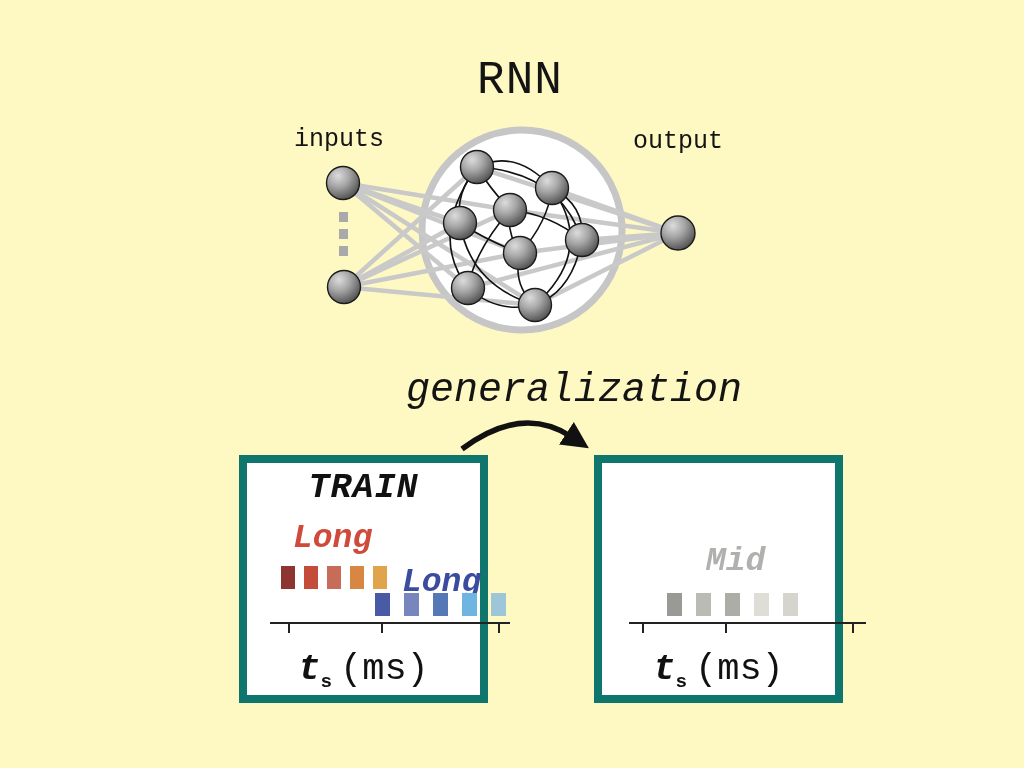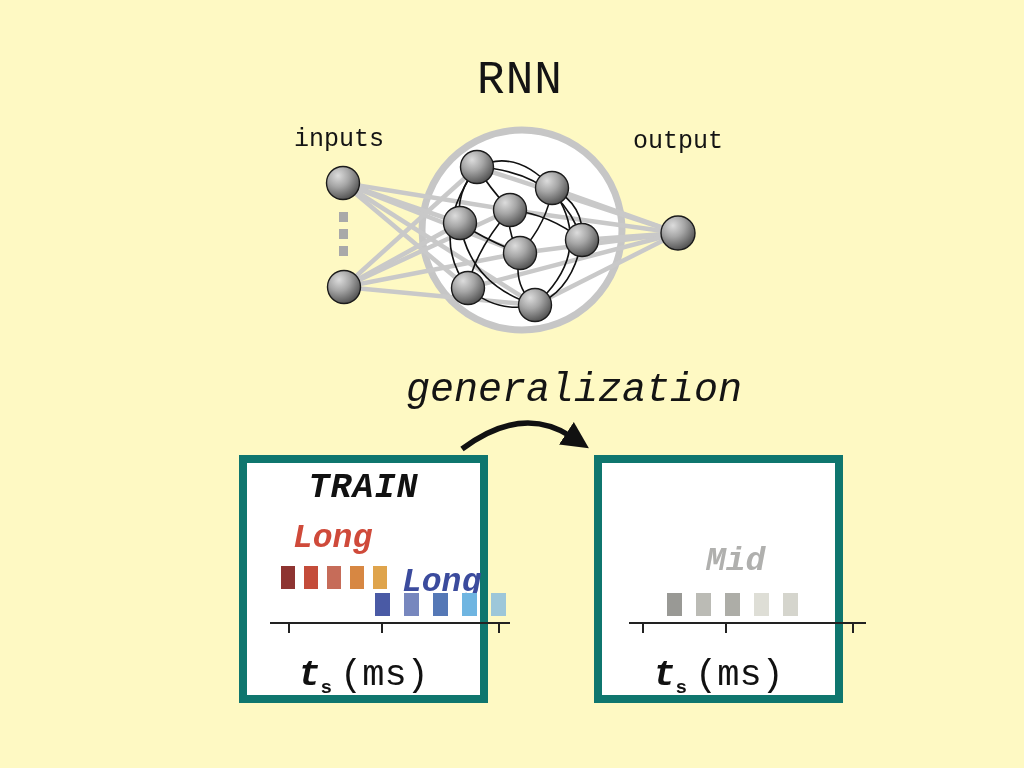--- a/index.html
+++ b/index.html
@@ -45,21 +45,21 @@
   .mid-row   { left:65px;  top:130px; gap:14px; }
   .short-row .sq { width:14px; height:23px; }
   .long-row  .sq, .mid-row .sq { width:15px; height:23px; }
 
   .axis { position:absolute; top:159px; height:2px; background:#222; }
   .train .axis { left:23px; width:240px; }
   .test  .axis { left:27px; width:237px; }
   .tick { position:absolute; top:160px; width:2px; height:10px; background:#222; }
 
   .axis-label {
-    position:absolute; top:192px; left:0; right:0; text-align:center;
+    position:absolute; top:186px; left:0; right:0; text-align:center;
     font-size:37px; line-height:1.1; color:#111;
   }
   .axis-label .t-it { font-style:italic; font-weight:bold; }
   .axis-label sub { font-size:0.52em; font-weight:bold; }
   .axis-label .unit { margin-left:8px; }
 </style>
 </head>
 <body>
 
 <div class="canvas">

